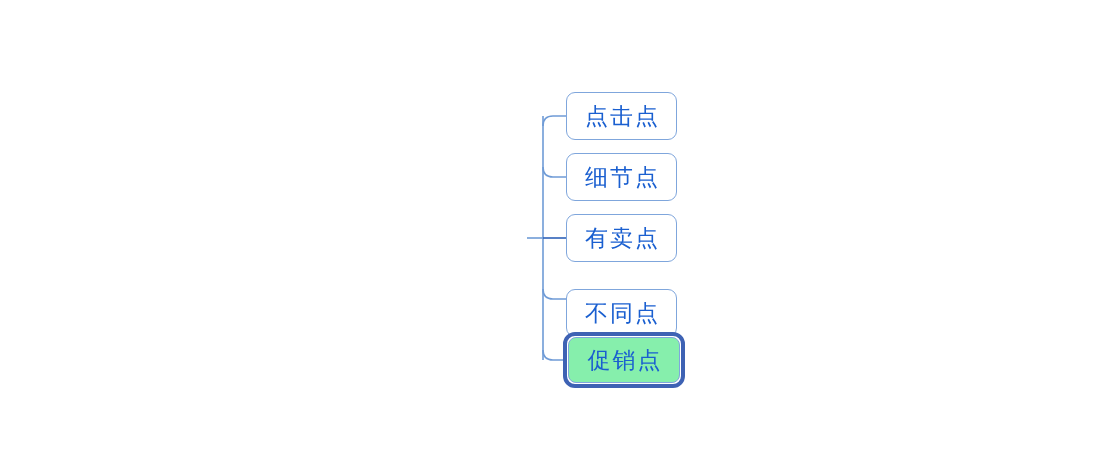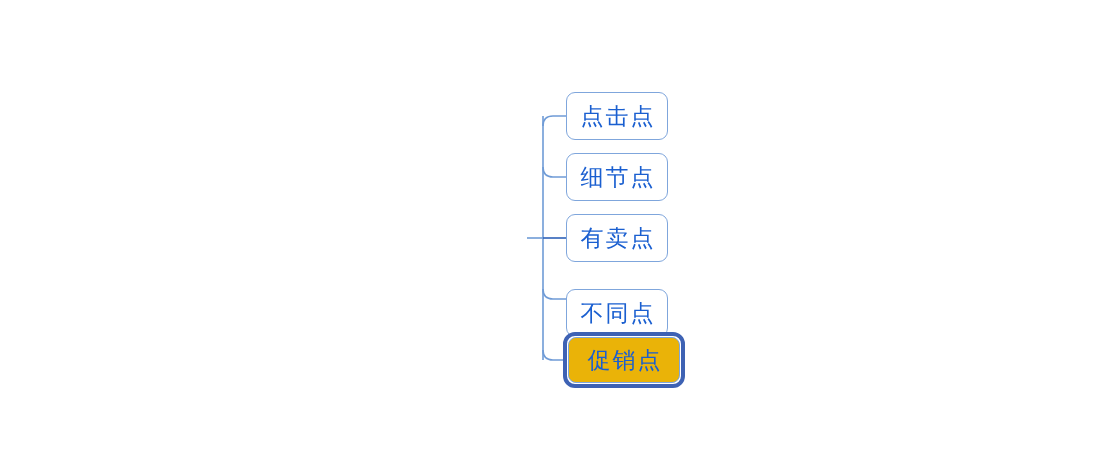--- a/index.html
+++ b/index.html
@@ -52,21 +52,21 @@
     color: #1A5FD0;
     line-height: 1;
     white-space: nowrap;
     text-indent: 5px;
   }
 
   
   .child-node {
     position: absolute;
     left: 566px;
-    width: 102px;
+    width: 111px;
     height: 48px;
     box-sizing: border-box;
     border: 1.3px solid #7FA6DC;
     border-radius: 9px;
     background: #ffffff;
     display: flex;
     align-items: center;
     justify-content: center;
   }
   .child-label {
@@ -89,21 +89,21 @@
     padding: 0;
   }
   .child-node.selected .inner-box {
     position: absolute;
     left: 1px;
     top: 1px;
     right: 1px;
     bottom: 1px;
     border: 1.3px solid #7FA6DC;
     border-radius: 8px;
-    background: #eab308;
+    background: #86efac;
     display: flex;
     align-items: center;
     justify-content: center;
   }
 </style>
 </head>
 <body>
 
 <div id="canvas">
 

